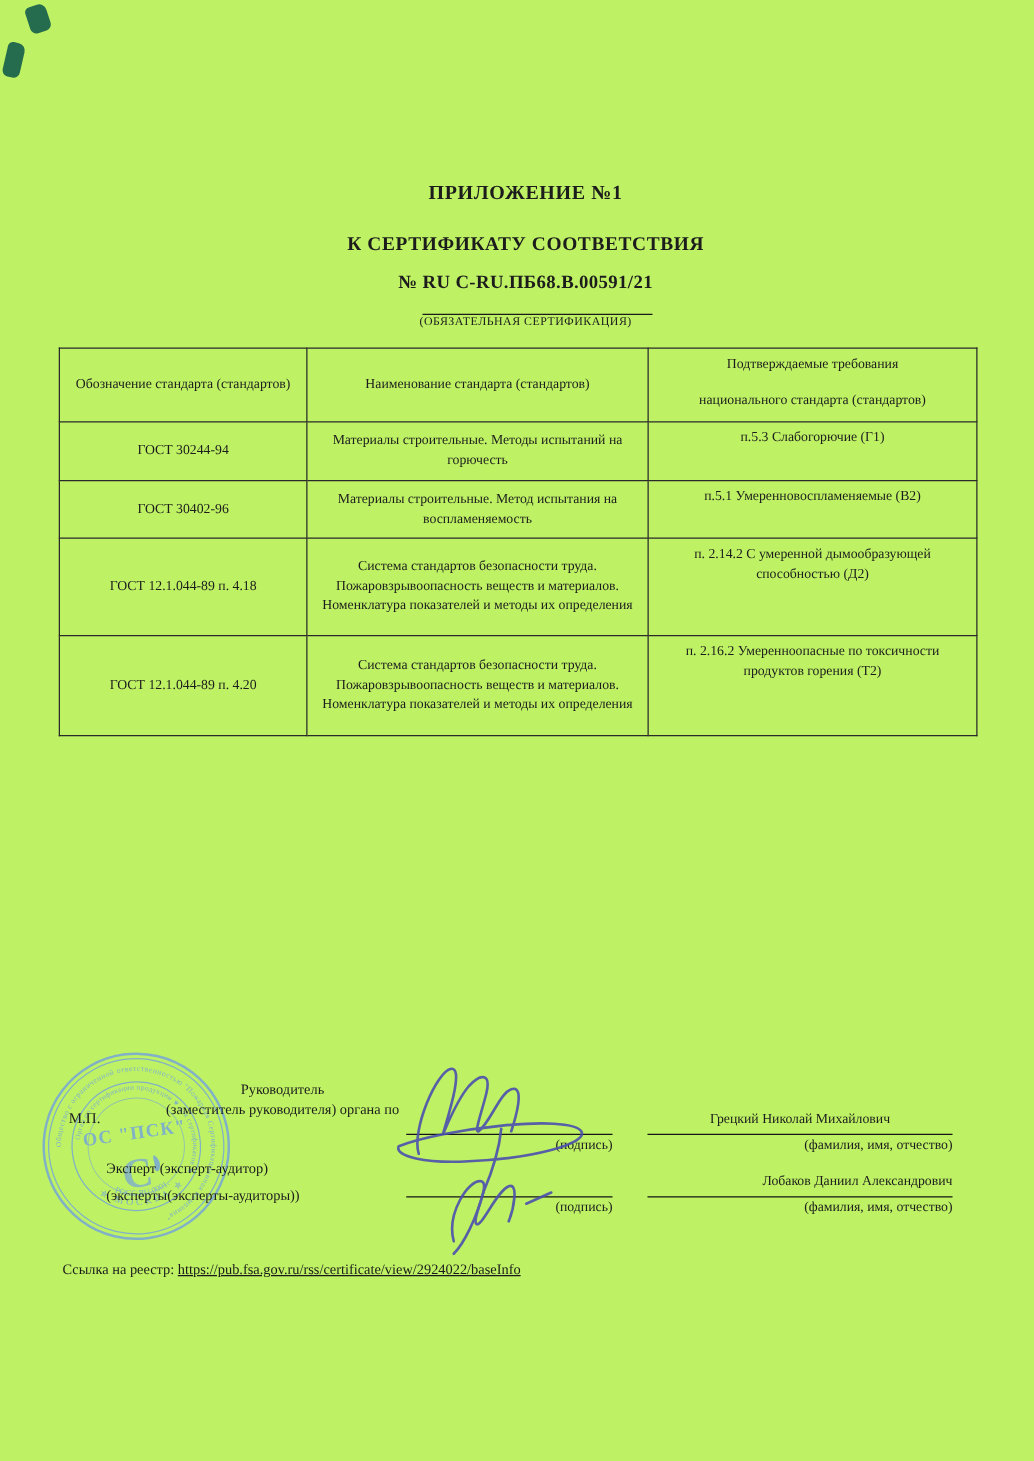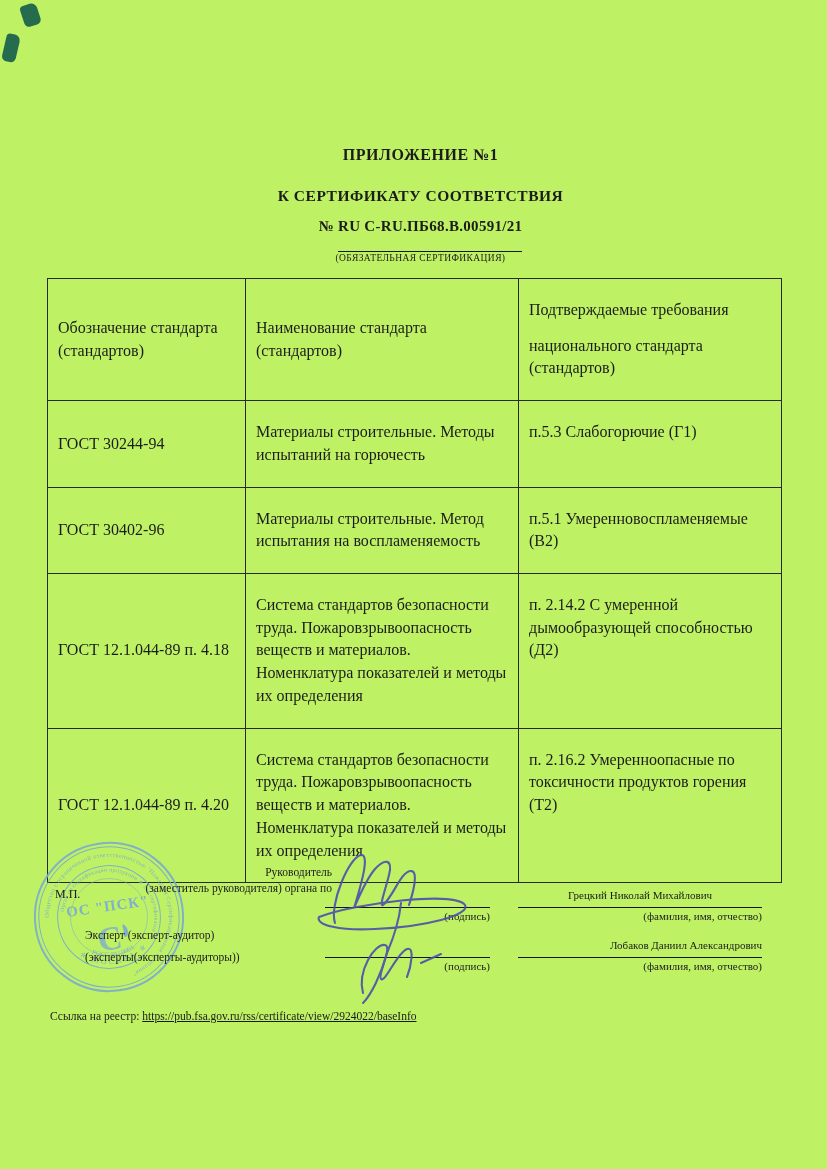--- a/index.html
+++ b/index.html
@@ -25,36 +25,36 @@
 
   
   table.standards {
     position:absolute; left:47px; top:278px; width:734px;
     border-collapse:collapse; table-layout:fixed;
   }
   table.standards col.c1 { width:198px; }
   table.standards col.c2 { width:273px; }
   table.standards col.c3 { width:263px; }
   table.standards td {
-    border:1.2px solid #2a2a2a; text-align:left;
-    font-size:16px; line-height:1.42; padding:20px 10px;
+    border:1.2px solid #2a2a2a; text-align:center;
+    font-size:11px; line-height:1.42; padding:5px 10px;
   }
   tr.hdr      { height:59px; }
   tr.r-small1 { height:47px; }
   tr.r-small2 { height:46px; }
   tr.r-big1   { height:78px; }
   tr.r-big2   { height:80px; }
   td.v-mid { vertical-align:middle; }
   td.v-top { vertical-align:top; padding-top:4px; }
   .hdr-gap { margin-top:13px; }
 
   
   .abs { position:absolute; }
   .mp-label { left:55px; top:887px; font-size:12px; z-index:5; }
-  .role1 { left:80px;  top:864px; width:252px; text-align:right; font-size:11.5px; line-height:16px; z-index:4; }
+  .role1 { left:100px;  top:864px; width:252px; text-align:center; font-size:11.5px; line-height:16px; z-index:4; }
   .role2 { left:85px;  top:924px; width:252px; text-align:left; font-size:11.5px; line-height:22px; z-index:4; }
   .sig-line  { height:0; border-top:1.5px solid #151515; z-index:2; }
   .line-sig1  { left:325px; top:907px; width:165px; }
   .line-sig2  { left:325px; top:957px; width:165px; }
   .line-name1 { left:518px; top:907px; width:244px; }
   .line-name2 { left:518px; top:957px; width:244px; }
   .caption { text-align:right; font-size:11px; z-index:2; }
   .cap-sig1  { left:325px; top:910px; width:165px; }
   .cap-sig2  { left:325px; top:960px; width:165px; }
   .cap-name1 { left:518px; top:910px; width:244px; }

